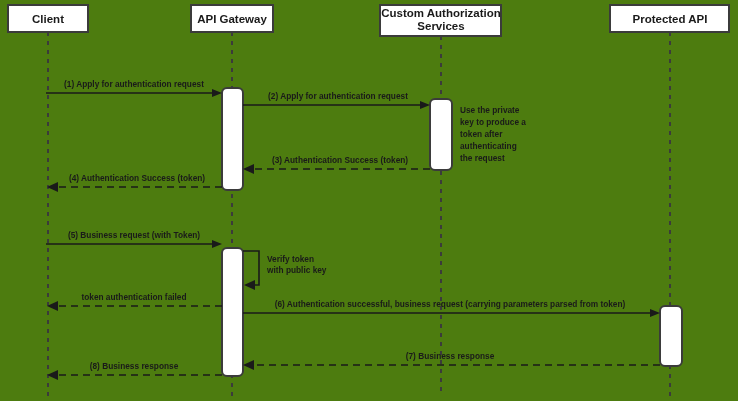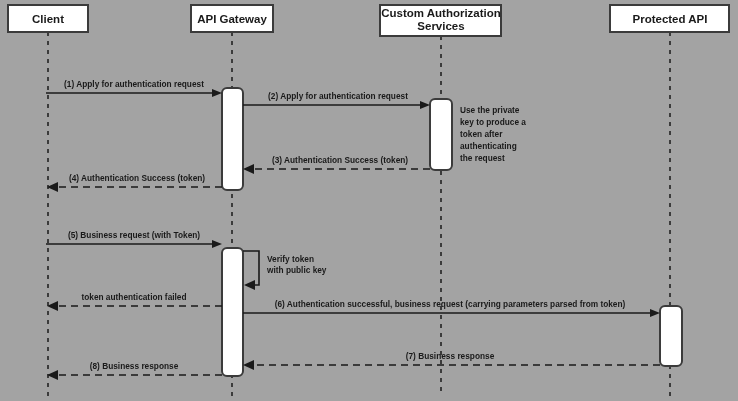--- a/index.html
+++ b/index.html
@@ -4,21 +4,21 @@
 <style>
   html, body {
     margin: 0;
     padding: 0;
     background: #ffffff;
   }
   #diagram-root {
     position: relative;
     width: 738px;
     height: 401px;
-    background: #a3a3a3;
+    background: #4d7c0f;
     font-family: "Liberation Sans", sans-serif;
     overflow: hidden;
   }
   #seq-svg {
     position: absolute;
     top: 0;
     left: 0;
     width: 738px;
     height: 401px;
   }

